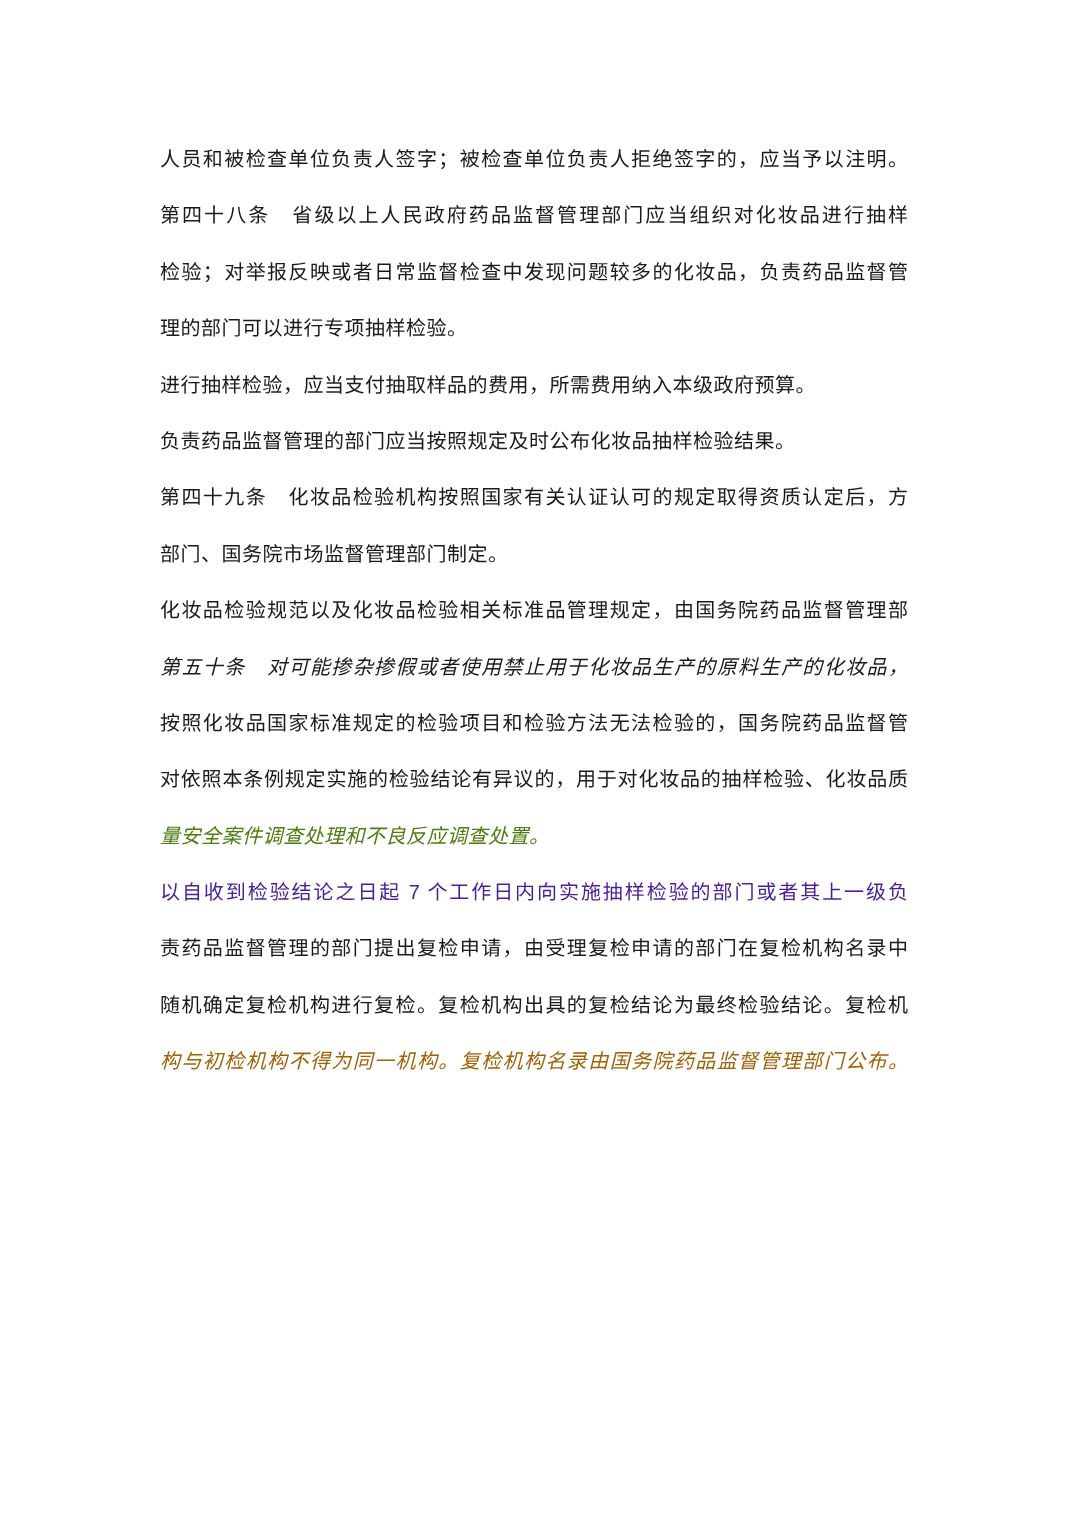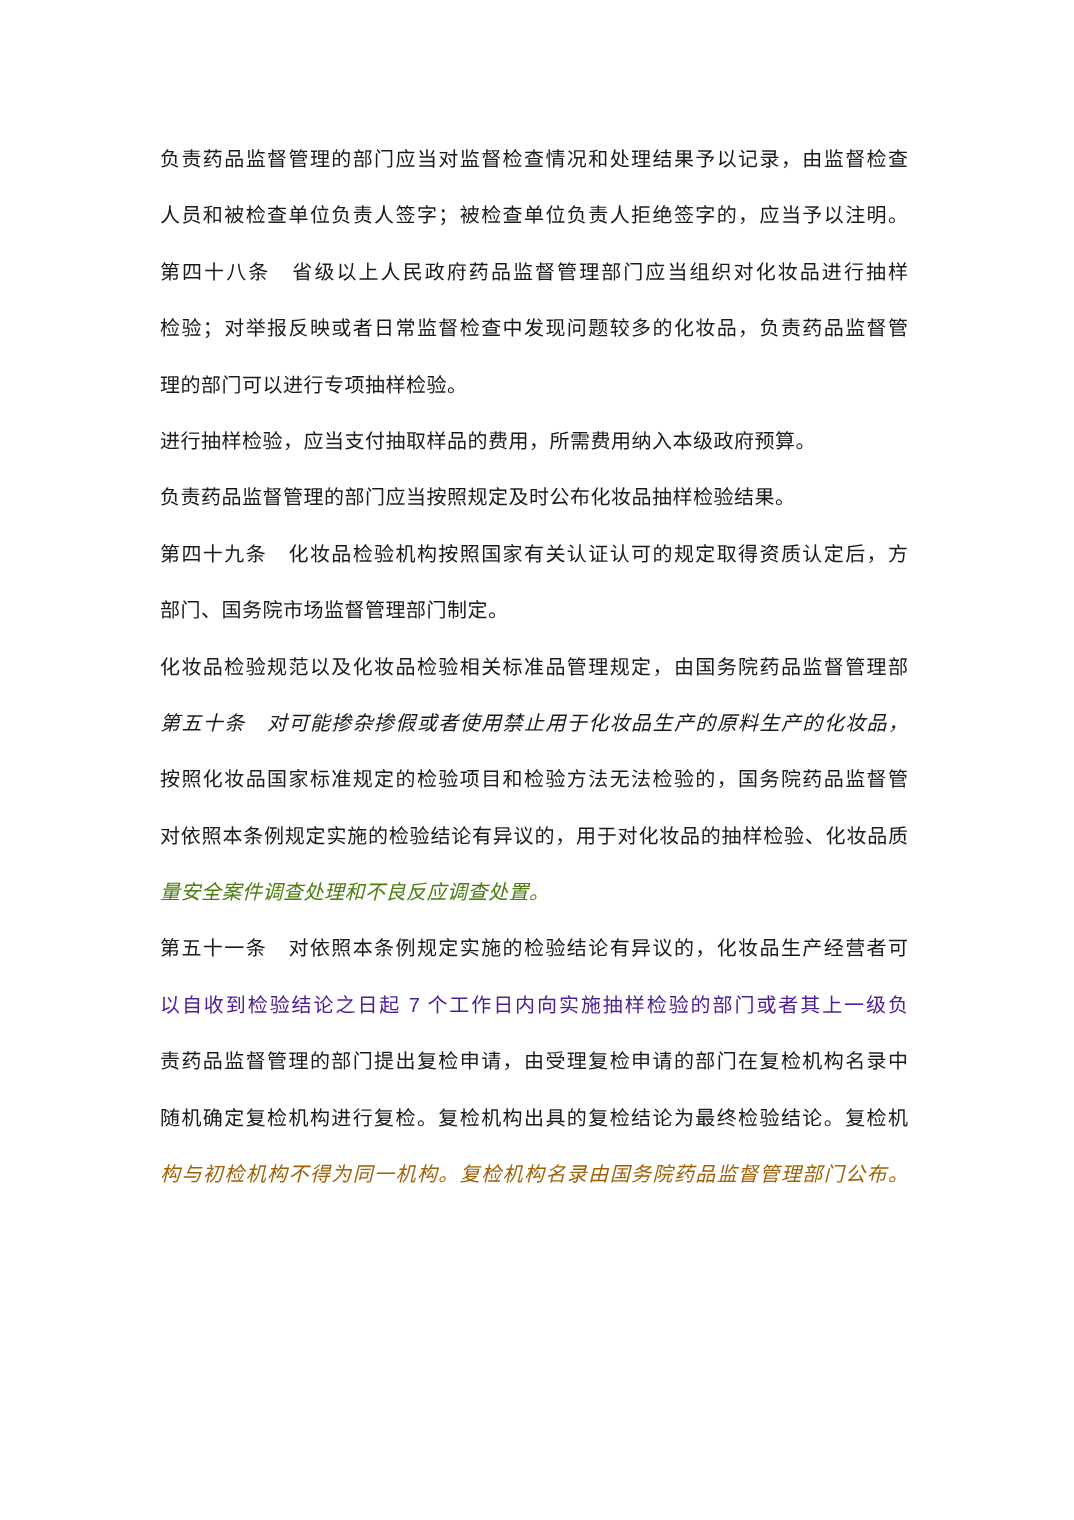--- a/index.html
+++ b/index.html
@@ -37,33 +37,31 @@
     text-align-last: justify;
     text-justify: inter-character;
     letter-spacing: 0;
   }
 </style>
 </head>
 <body>
 
 <div class="page">
   <div class="textblock" id="textblock">
-      <div class="line j" style="color: rgb(26, 26, 26);">负责药品监督管理的部门应当对监督检查情况和处理结果予以记录，由监督检查</div>
       <div class="line j" style="color: rgb(26, 26, 26);">人员和被检查单位负责人签字；被检查单位负责人拒绝签字的，应当予以注明。</div>
       <div class="line j" style="color: rgb(26, 26, 26);">第四十八条　省级以上人民政府药品监督管理部门应当组织对化妆品进行抽样</div>
       <div class="line j" style="color: rgb(26, 26, 26);">检验；对举报反映或者日常监督检查中发现问题较多的化妆品，负责药品监督管</div>
       <div class="line" style="color: rgb(26, 26, 26);">理的部门可以进行专项抽样检验。</div>
       <div class="line" style="color: rgb(26, 26, 26);">进行抽样检验，应当支付抽取样品的费用，所需费用纳入本级政府预算。</div>
       <div class="line" style="color: rgb(26, 26, 26);">负责药品监督管理的部门应当按照规定及时公布化妆品抽样检验结果。</div>
       <div class="line j" style="color: rgb(26, 26, 26);">第四十九条　化妆品检验机构按照国家有关认证认可的规定取得资质认定后，方</div>
       <div class="line" style="color: rgb(26, 26, 26);">部门、国务院市场监督管理部门制定。</div>
       <div class="line j" style="color: rgb(26, 26, 26);">化妆品检验规范以及化妆品检验相关标准品管理规定，由国务院药品监督管理部</div>
       <div class="line j" style="color: rgb(26, 26, 26); font-style: italic;">第五十条　对可能掺杂掺假或者使用禁止用于化妆品生产的原料生产的化妆品，</div>
       <div class="line j" style="color: rgb(26, 26, 26);">按照化妆品国家标准规定的检验项目和检验方法无法检验的，国务院药品监督管</div>
       <div class="line j" style="color: rgb(26, 26, 26);">对依照本条例规定实施的检验结论有异议的，用于对化妆品的抽样检验、化妆品质</div>
       <div class="line" style="color: #4d7c0f; font-style: italic;">量安全案件调查处理和不良反应调查处置。</div>
-      <div class="line j" style="color: rgb(26, 26, 26);">第五十一条　对依照本条例规定实施的检验结论有异议的，化妆品生产经营者可</div>
       <div class="line j" style="color: #4c1d95;">以自收到检验结论之日起 7 个工作日内向实施抽样检验的部门或者其上一级负</div>
       <div class="line j" style="color: rgb(26, 26, 26);">责药品监督管理的部门提出复检申请，由受理复检申请的部门在复检机构名录中</div>
       <div class="line j" style="color: rgb(26, 26, 26);">随机确定复检机构进行复检。复检机构出具的复检结论为最终检验结论。复检机</div>
       <div class="line j" style="color: #a16207; font-style: italic;">构与初检机构不得为同一机构。复检机构名录由国务院药品监督管理部门公布。</div>
     </div>
 </div>
 
 </body></html>

